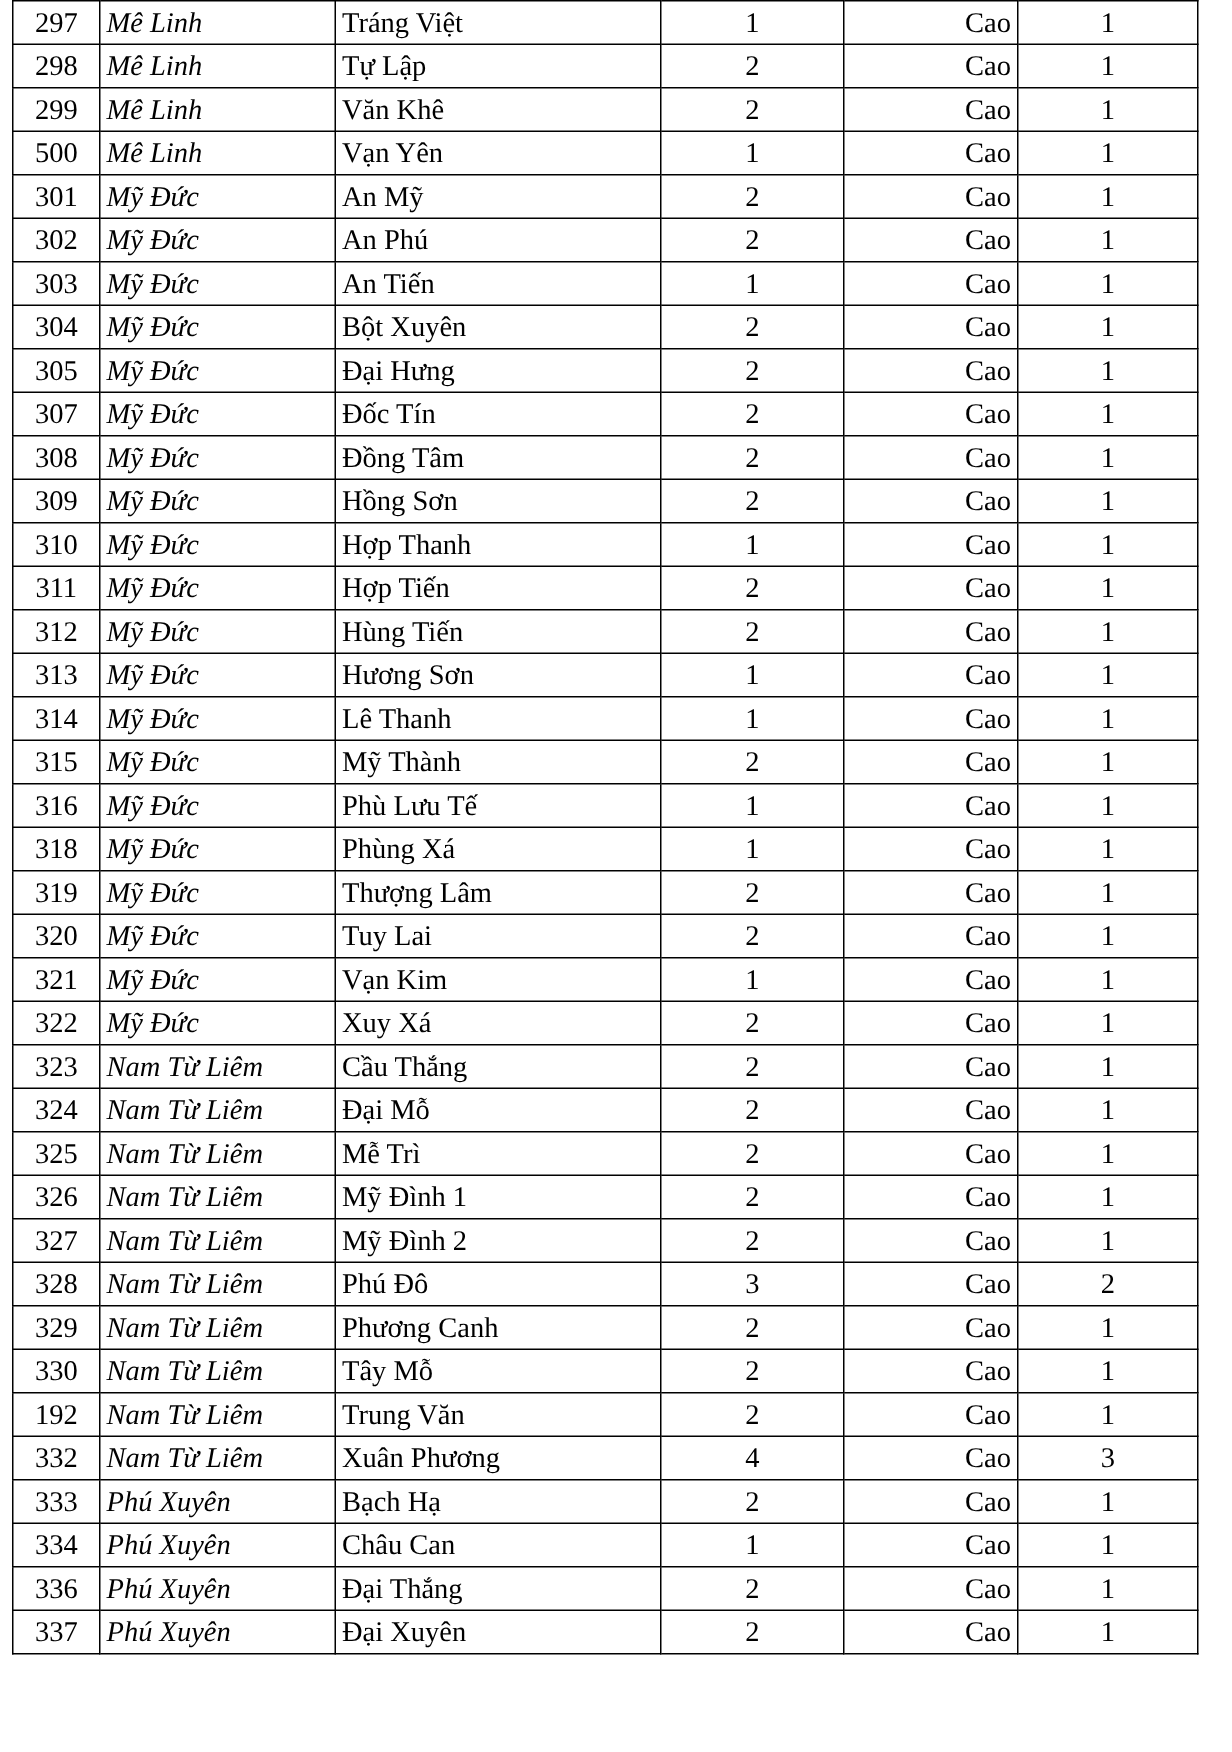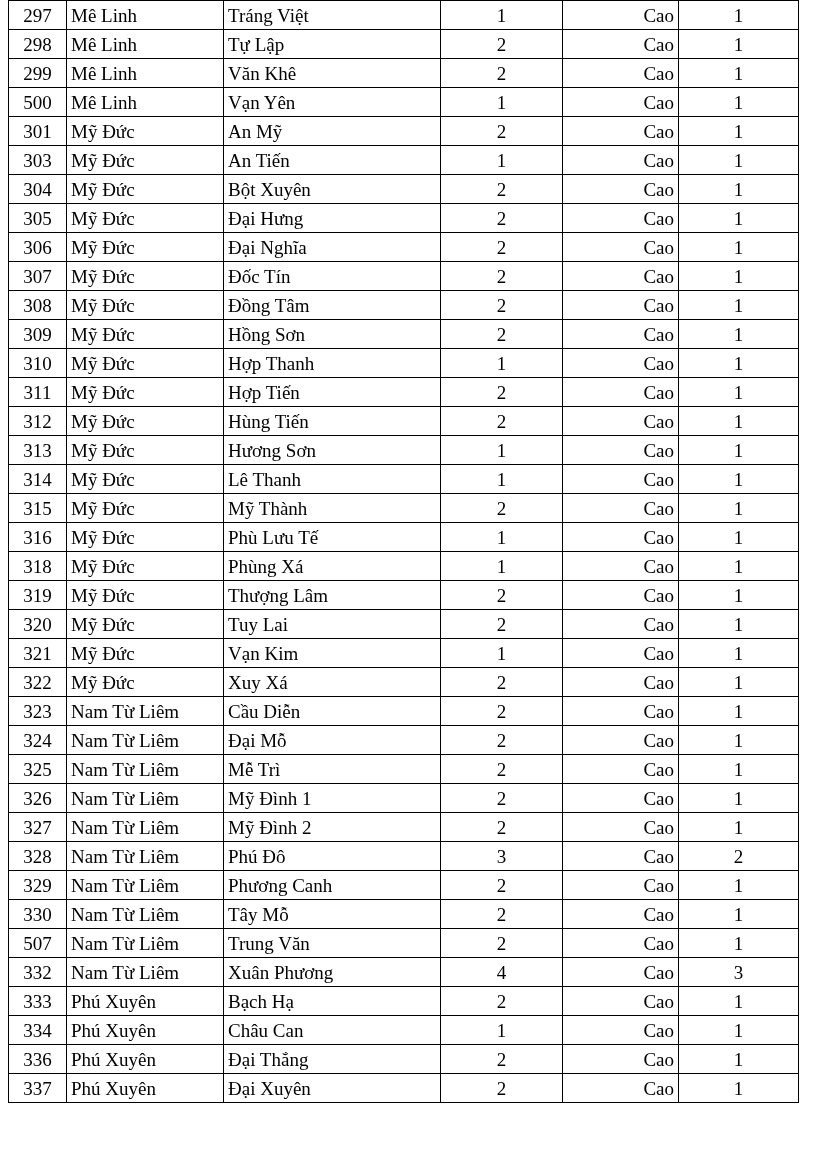--- a/index.html
+++ b/index.html
@@ -38,21 +38,21 @@
     overflow: hidden;
   }
   col.c-stt { width: 58px; }
   col.c-district { width: 157px; }
   col.c-ward { width: 217px; }
   col.c-num1 { width: 122px; }
   col.c-level { width: 116px; }
   col.c-num2 { width: 120px; }
 
   td.stt { text-align: center; }
-  td.district { text-align: left; padding-left: 8px; }
+  td.district { text-align: left; padding-left: 8px; font-style: italic; }
   td.ward { text-align: left; padding-left: 8px; }
   td.num1 { text-align: center; }
   td.level { text-align: right; }
   td.num2 { text-align: center; }
 </style>
 </head>
 <body>
 
 <div class="page">
   <table class="data-table">
@@ -99,20 +99,28 @@
         </tr>
         <tr>
           <td class="stt">301</td>
           <td class="district">Mỹ Đức</td>
           <td class="ward">An Mỹ</td>
           <td class="num1">2</td>
           <td class="level">Cao</td>
           <td class="num2">1</td>
         </tr>
         <tr>
+          <td class="stt">302</td>
+          <td class="district">Mỹ Đức</td>
+          <td class="ward">An Phú</td>
+          <td class="num1">2</td>
+          <td class="level">Cao</td>
+          <td class="num2">1</td>
+        </tr>
+        <tr>
           <td class="stt">303</td>
           <td class="district">Mỹ Đức</td>
           <td class="ward">An Tiến</td>
           <td class="num1">1</td>
           <td class="level">Cao</td>
           <td class="num2">1</td>
         </tr>
         <tr>
           <td class="stt">304</td>
           <td class="district">Mỹ Đức</td>
@@ -123,28 +131,20 @@
         </tr>
         <tr>
           <td class="stt">305</td>
           <td class="district">Mỹ Đức</td>
           <td class="ward">Đại Hưng</td>
           <td class="num1">2</td>
           <td class="level">Cao</td>
           <td class="num2">1</td>
         </tr>
         <tr>
-          <td class="stt">306</td>
-          <td class="district">Mỹ Đức</td>
-          <td class="ward">Đại Nghĩa</td>
-          <td class="num1">2</td>
-          <td class="level">Cao</td>
-          <td class="num2">1</td>
-        </tr>
-        <tr>
           <td class="stt">307</td>
           <td class="district">Mỹ Đức</td>
           <td class="ward">Đốc Tín</td>
           <td class="num1">2</td>
           <td class="level">Cao</td>
           <td class="num2">1</td>
         </tr>
         <tr>
           <td class="stt">308</td>
           <td class="district">Mỹ Đức</td>
@@ -253,21 +253,21 @@
           <td class="stt">322</td>
           <td class="district">Mỹ Đức</td>
           <td class="ward">Xuy Xá</td>
           <td class="num1">2</td>
           <td class="level">Cao</td>
           <td class="num2">1</td>
         </tr>
         <tr>
           <td class="stt">323</td>
           <td class="district">Nam Từ Liêm</td>
-          <td class="ward">Cầu Diễn</td>
+          <td class="ward">Cầu Thắng</td>
           <td class="num1">2</td>
           <td class="level">Cao</td>
           <td class="num2">1</td>
         </tr>
         <tr>
           <td class="stt">324</td>
           <td class="district">Nam Từ Liêm</td>
           <td class="ward">Đại Mỗ</td>
           <td class="num1">2</td>
           <td class="level">Cao</td>
@@ -315,21 +315,21 @@
         </tr>
         <tr>
           <td class="stt">330</td>
           <td class="district">Nam Từ Liêm</td>
           <td class="ward">Tây Mỗ</td>
           <td class="num1">2</td>
           <td class="level">Cao</td>
           <td class="num2">1</td>
         </tr>
         <tr>
-          <td class="stt">507</td>
+          <td class="stt">192</td>
           <td class="district">Nam Từ Liêm</td>
           <td class="ward">Trung Văn</td>
           <td class="num1">2</td>
           <td class="level">Cao</td>
           <td class="num2">1</td>
         </tr>
         <tr>
           <td class="stt">332</td>
           <td class="district">Nam Từ Liêm</td>
           <td class="ward">Xuân Phương</td>

